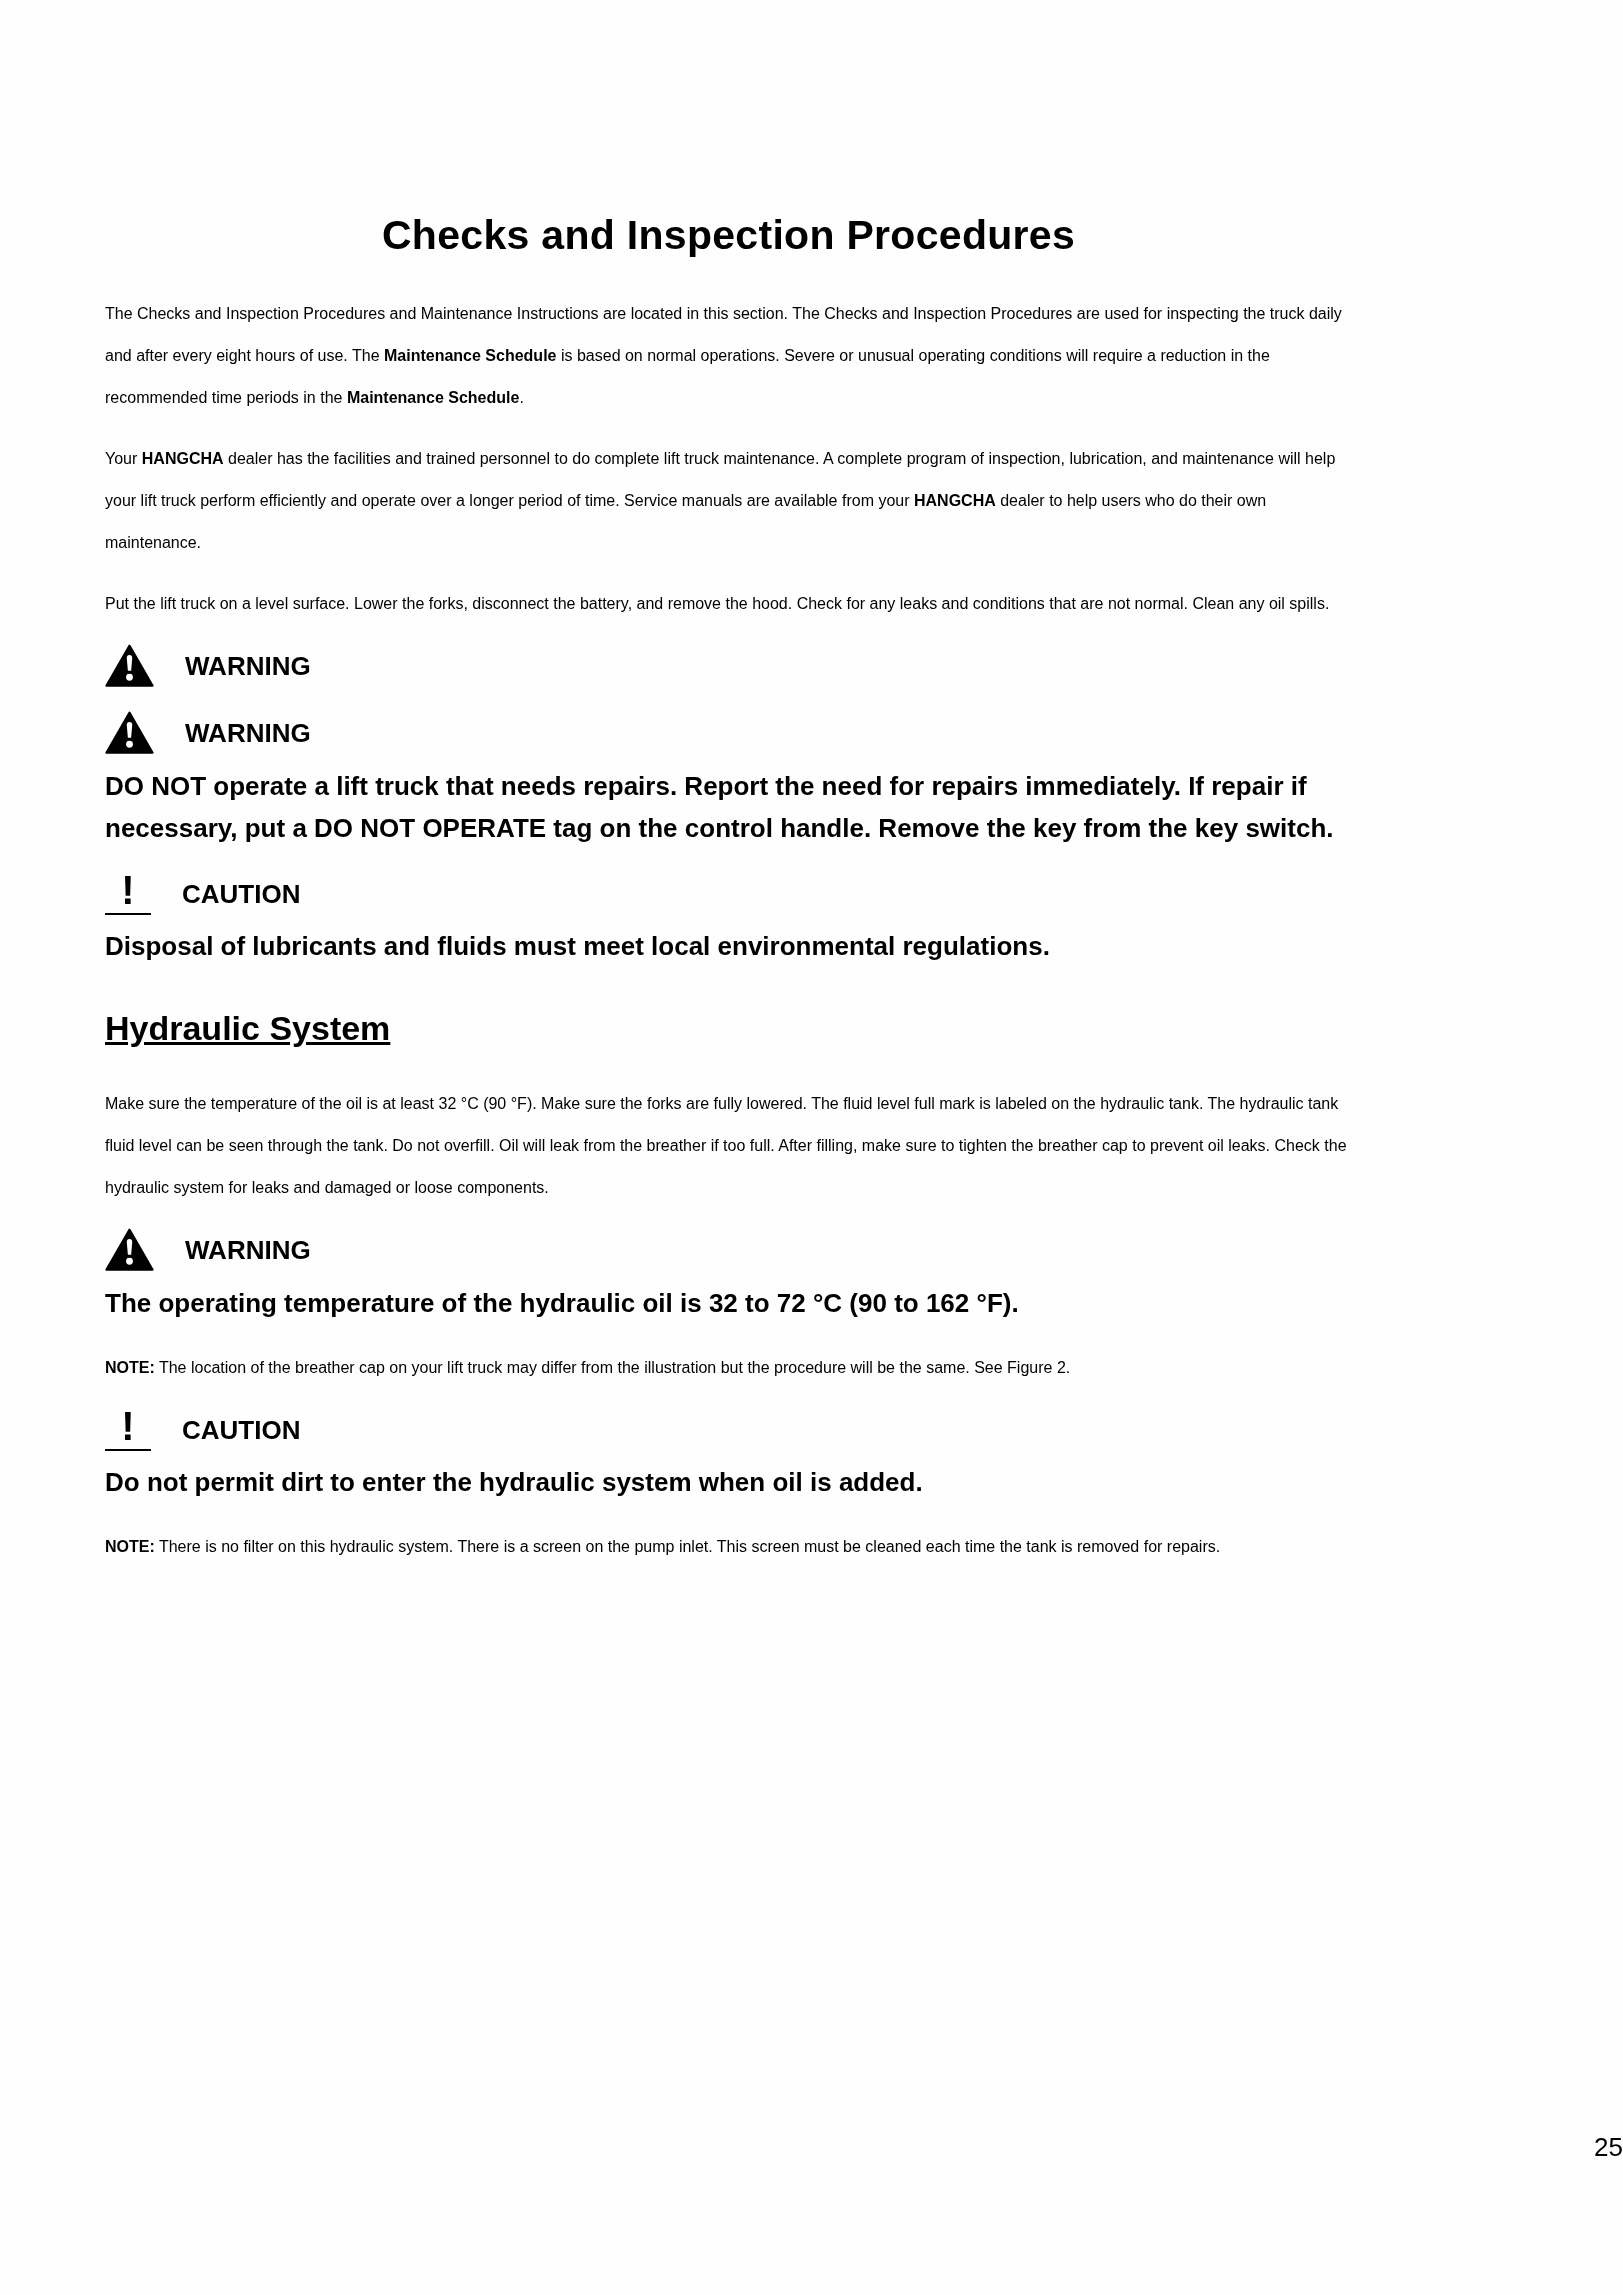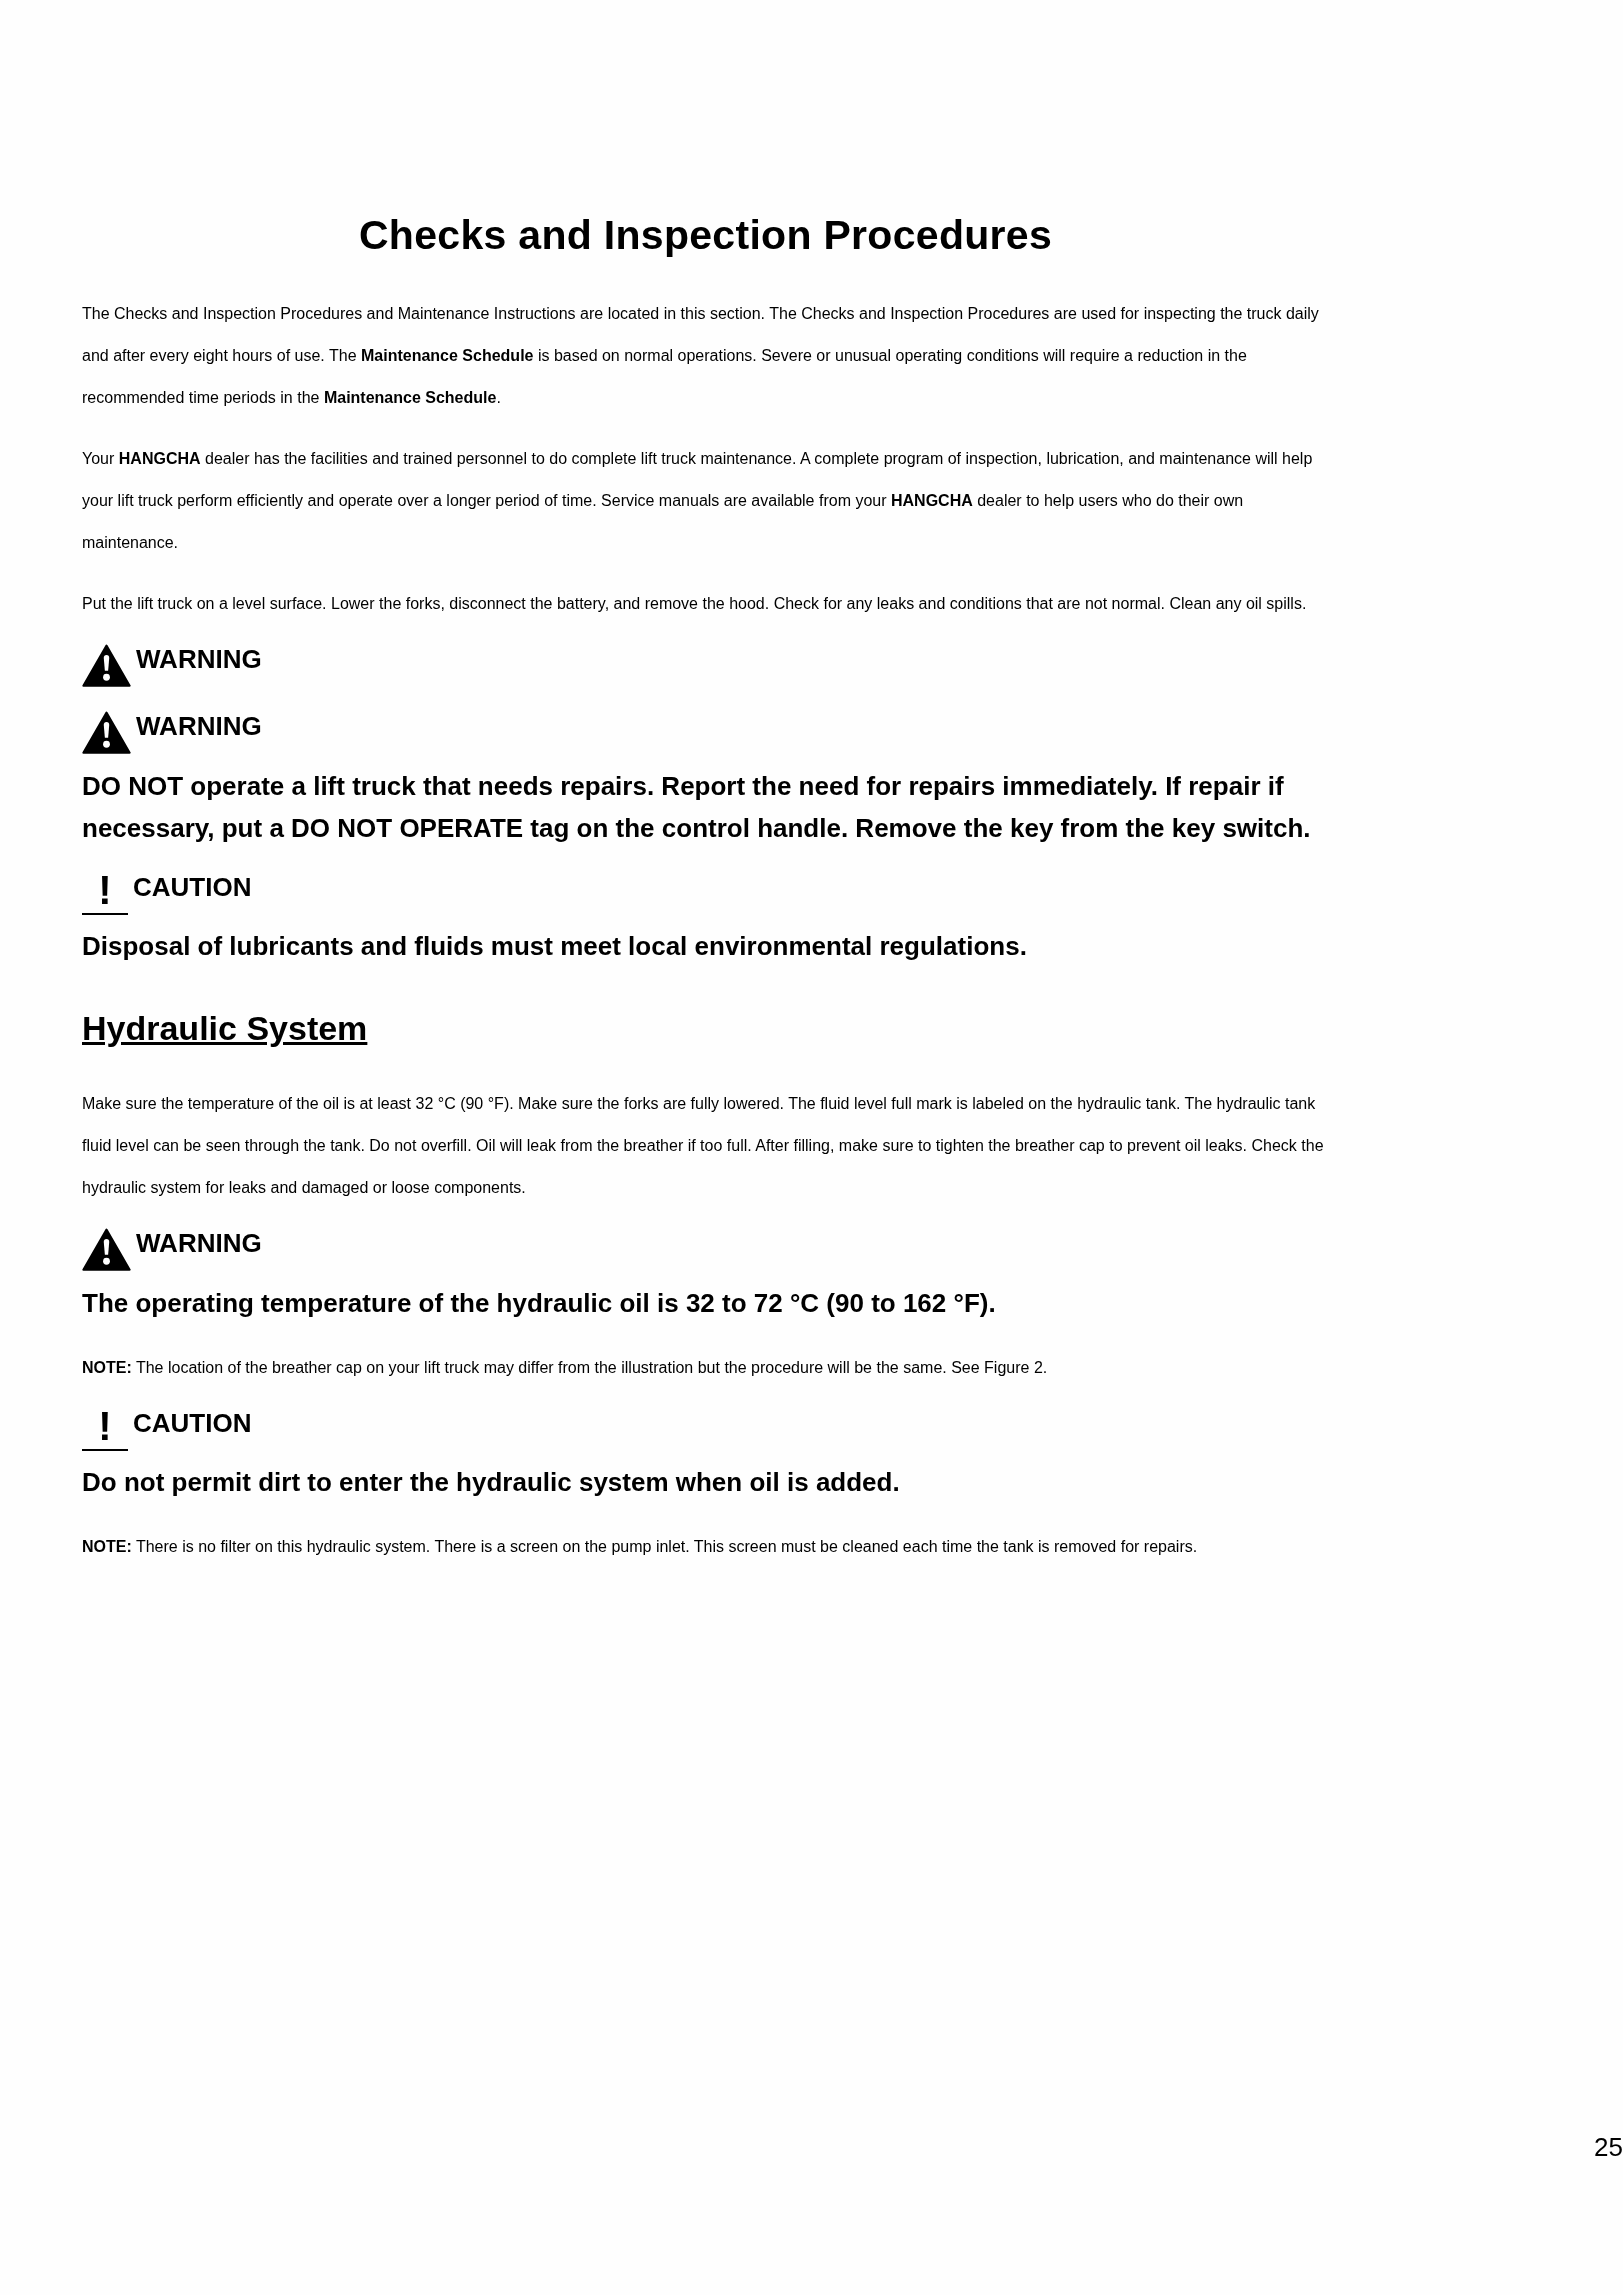--- a/index.html
+++ b/index.html
@@ -7,21 +7,21 @@
   .page {
     position: relative;
     width: 1623px;
     height: 2295px;
     background: #fefefe;
     color: #000;
     font-family: "Liberation Sans", "DejaVu Sans", sans-serif;
     overflow: hidden;
   }
   .content {
-    padding: 213px 0 0 82px;
+    padding: 213px 0 0 105px;
     width: 1440px; 
   }
   .doc-title {
     width: 1247px;
     font-size: 41px;
     line-height: 45px;
     font-weight: bold;
     text-align: center;
     margin: 0 0 35px 0;
     letter-spacing: 0.3px;
@@ -29,22 +29,22 @@
   p.body, p.note {
     width: 1247px;
     font-size: 16px;
     line-height: 42px;
     margin: 0 8px 19px 0;
   }
   p.note .note-label { font-weight: bold; }
   .admonition { margin: 13.6px 0 23px 0; width: 1247px; }
   .adm-header {
     display: flex;
-    align-items: flex-start;
-    gap: 5px;
+    align-items: center;
+    gap: 31px;
     height: 44px;
     margin-bottom: 9.5px;
   }
   .adm-label {
     font-weight: bold;
     font-size: 26px;
     line-height: 30px;
   }
   .adm-text {
     font-weight: bold;

